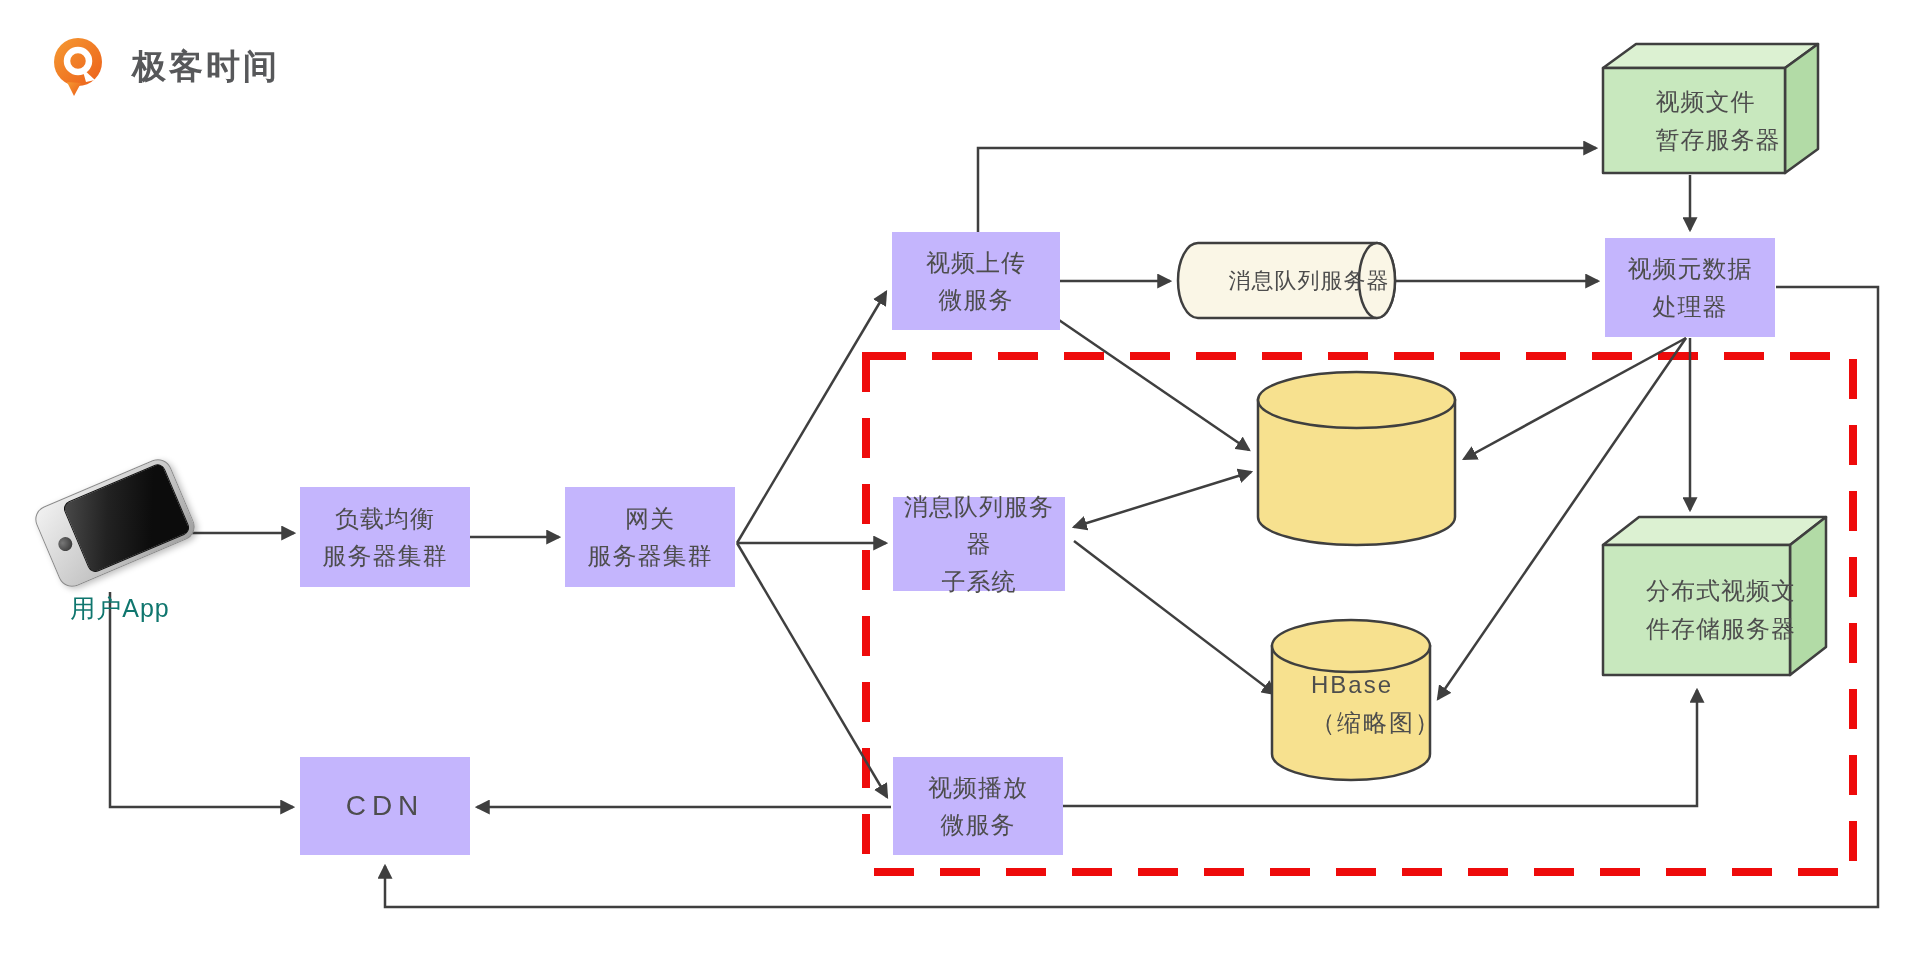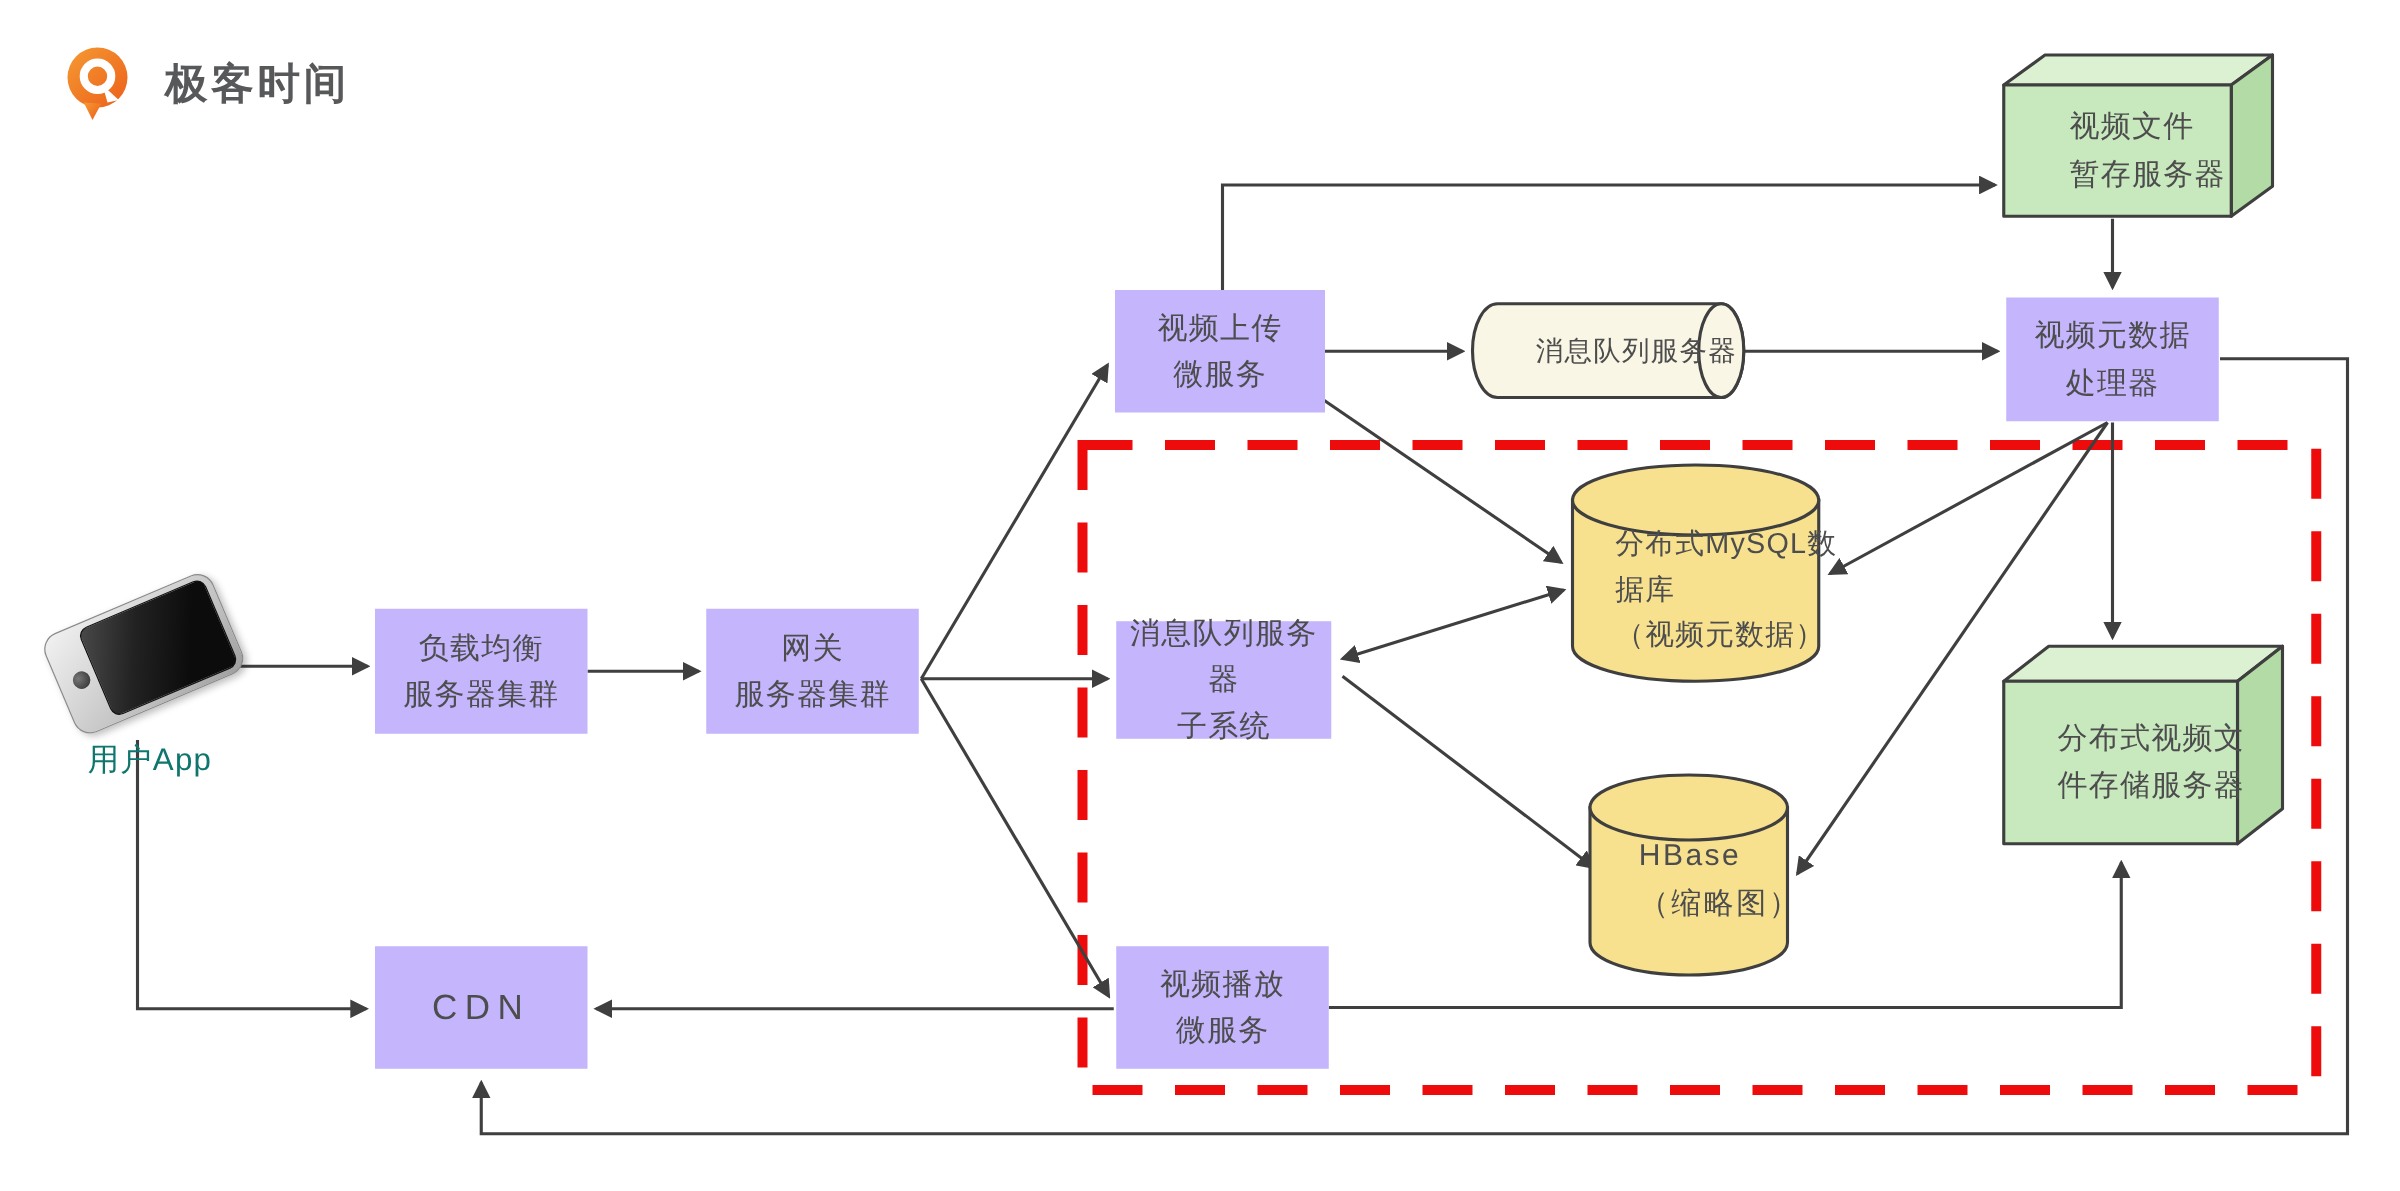--- a/index.html
+++ b/index.html
@@ -137,23 +137,20 @@
 微服务</div>
   <div class="node" id="n-cp">视频元数据
 处理器</div>
   <div class="node" id="n-se">消息队列服务器
 子系统</div>
   <div class="node" id="n-pb">视频播放
 微服务</div>
   <div class="node" id="n-cdn">CDN</div>
 
   <div class="shape-label" id="l-mq">消息队列服务器</div>
-  <div class="shape-label" id="l-mysql">分布式MySQL数
-据库
-（视频元数据）</div>
   <div class="shape-label" id="l-hbase">HBase
 （缩略图）</div>
   <div class="shape-label" id="l-temp">视频文件
 暂存服务器</div>
   <div class="shape-label" id="l-store">分布式视频文
 件存储服务器</div>
 
 </div>
 
 </body></html>

